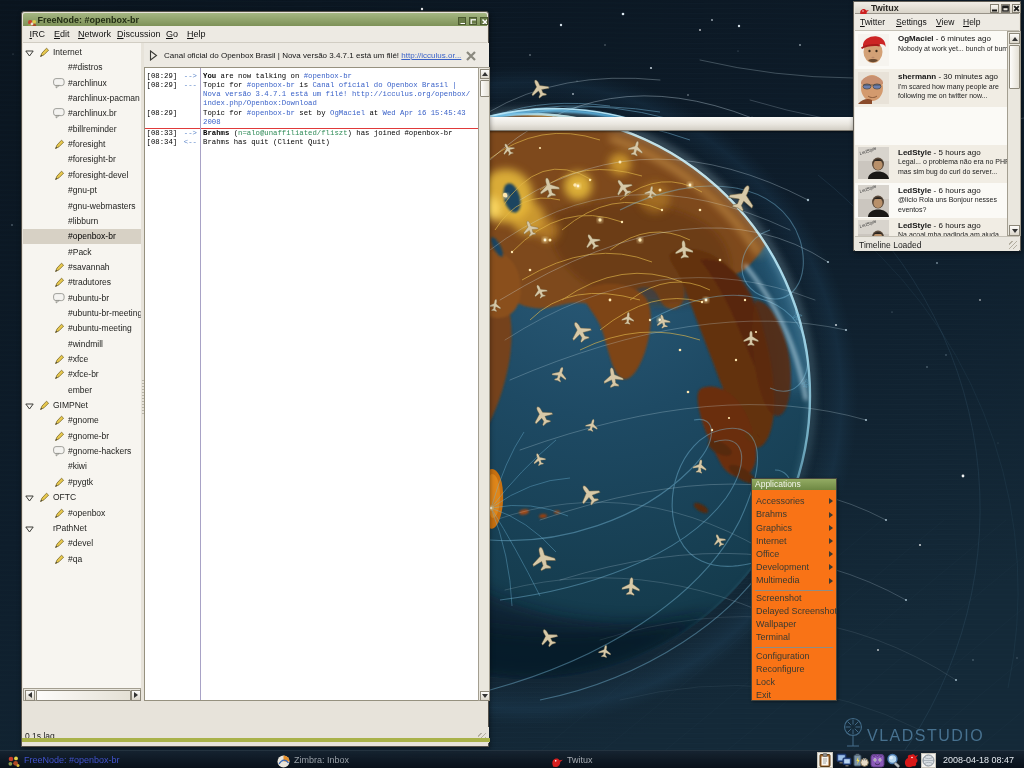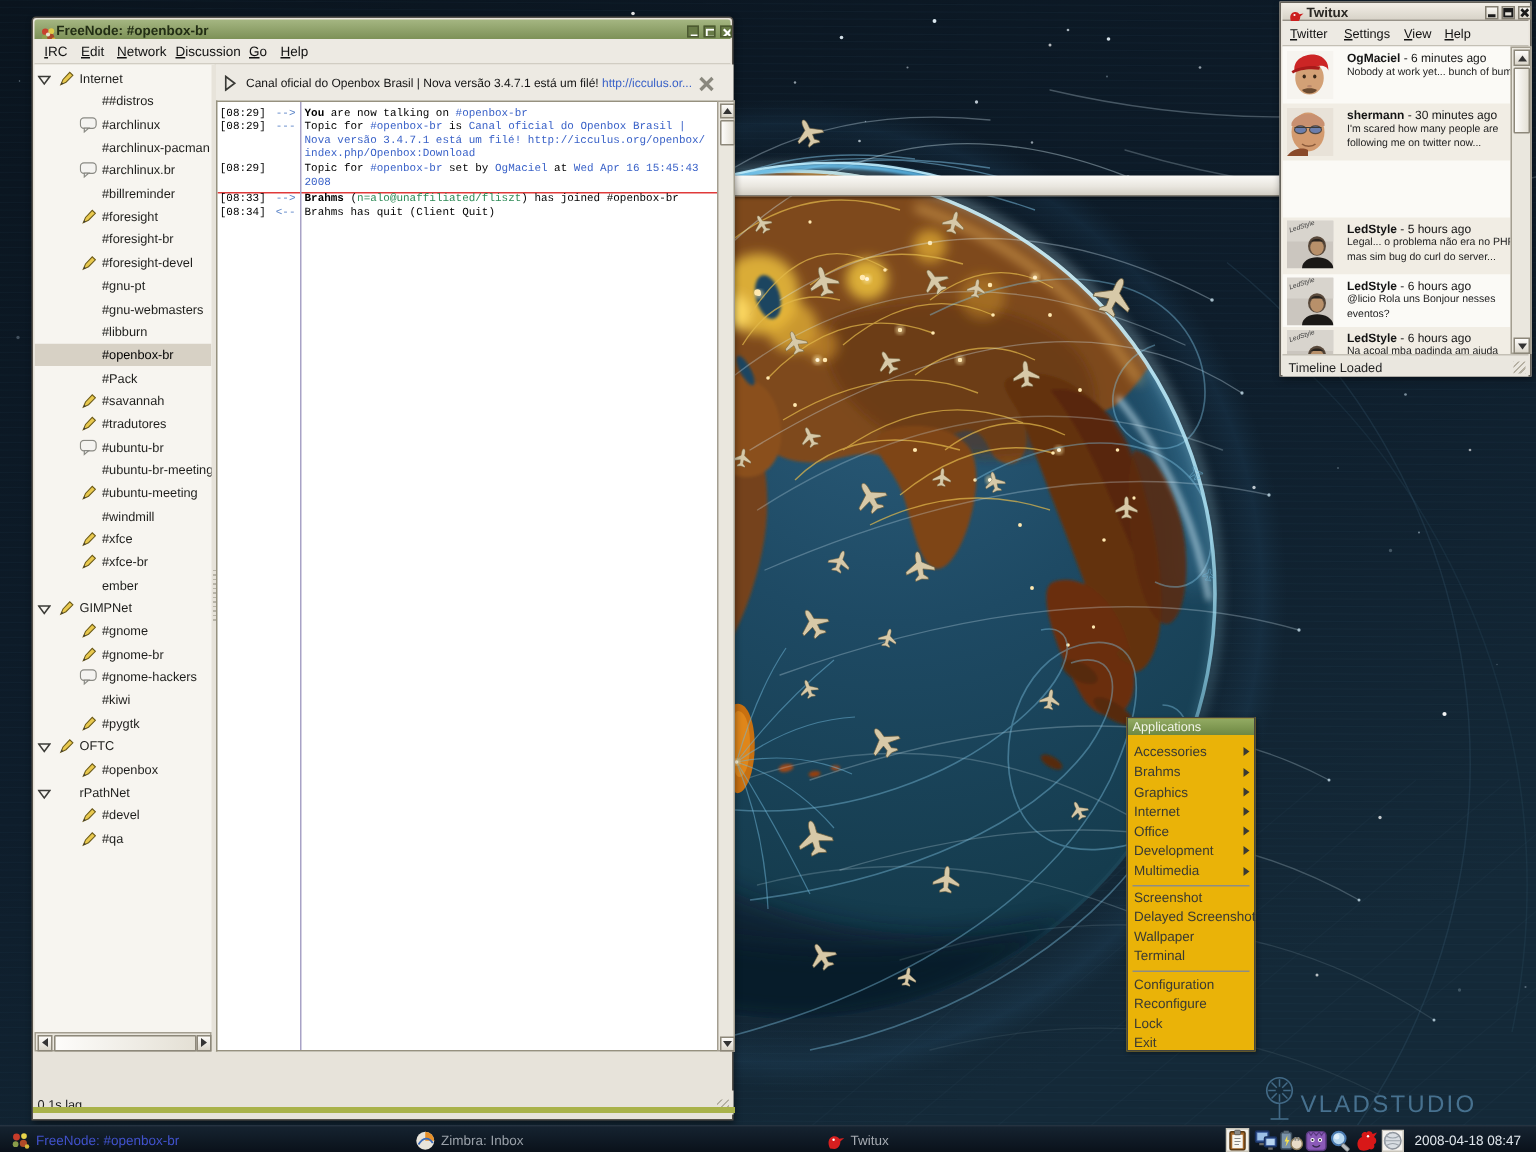--- a/index.html
+++ b/index.html
@@ -40,21 +40,21 @@
 .twbtn{position:absolute;top:2px;width:8.5px;height:8.5px;background:linear-gradient(#f8f6f2,#dcd7cc);border:1px solid #847f72}
 #tw .mbar{position:absolute;left:1px;top:12px;width:164px;height:17px;background:#edeae3;border-bottom:1px solid #c4c0b5}
 #tw .mit{font-size:8.5px}
 #tw .list{position:absolute;left:1px;top:29px;width:152px;height:205px;background:#fbfaf6;overflow:hidden}
 .trow{position:absolute;left:0;width:152px}
 .tn{position:absolute;left:43px;font-size:8px;color:#141414;white-space:nowrap}
 .tx{position:absolute;left:43px;font-size:7px;color:#222;white-space:nowrap}
 .av{position:absolute;left:3px;width:31px;height:32px}
 #tw .stat{position:absolute;left:1px;top:234px;width:164px;height:15px;background:#eae7df;border-top:1px solid #c4c0b5;font-size:8.5px;color:#222}
 
-#ob{position:absolute;left:751px;top:478px;width:86px;height:223px;background:#eab308;border:1px solid #46463e;box-shadow:1px 1px 3px rgba(0,0,0,.4)}
+#ob{position:absolute;left:751px;top:478px;width:86px;height:223px;background:#f97316;border:1px solid #46463e;box-shadow:1px 1px 3px rgba(0,0,0,.4)}
 #ob .hd{position:absolute;left:0;top:0;width:84px;height:11px;background:linear-gradient(#93ab63,#6e8843);color:#f2f5e8;font-size:8.5px;padding-left:3px}
 .obi{position:absolute;left:4px;font-size:9px;color:#3a3a32;white-space:nowrap}
 .obarr{position:absolute;right:3px;width:0;height:0;border-left:4px solid #3a3a32;border-top:3px solid transparent;border-bottom:3px solid transparent}
 .obsep{position:absolute;left:3px;width:78px;height:1px;background:#8d8d85}
 
 #task{position:absolute;left:0;top:750px;width:1024px;height:18px;background:linear-gradient(rgba(22,35,48,.95),rgba(9,16,25,.96));border-top:1px solid rgba(120,150,175,.25)}
 .tkt{position:absolute;top:3.5px;font-size:9px}
 </style></head>
 <body>
 <div id="desk">
@@ -685,21 +685,21 @@
         </span>
         <span style="position:absolute;left:45px;top:2px">#qa</span>
       </div>
 <div class="split">
         <div style="position:absolute;left:1px;top:337px;width:4px;height:34px;background:repeating-linear-gradient(#b8b4a8 0 1px,transparent 1px 3px)"></div>
       </div>
 <div class="topicbar">
  <svg width="9" height="11" viewBox="0 0 9 11" style="position:absolute;left:5px;top:7px">
           <path d="M1.5 1 L7.5 5.5 L1.5 10 Z" fill="none" stroke="#3a3a36" stroke-width="1.1"></path>
         </svg>
- <span style="position:absolute;left:20px;top:8px;font-size:8px;color:#141414;white-space:nowrap">Canal oficial do Openbox Brasil | Nova versão 3.4.7.1 está um filé! <span style="color:#3a62c8;">http://icculus.or...</span></span>
+ <span style="position:absolute;left:20px;top:8px;font-size:8px;color:#141414;white-space:nowrap">Canal oficial do Openbox Brasil | Nova versão 3.4.7.1 está um filé! <span style="color:#3a62c8;text-decoration:underline">http://icculus.or...</span></span>
  <svg width="12" height="12" viewBox="0 0 12 12" style="position:absolute;left:321px;top:7px">
           <path d="M2 2 L10 10 M10 2 L2 10" stroke="#8a887e" stroke-width="2.2"></path>
         </svg>
 </div>
 <div class="chat">
 <div class="cl" style="top:3.7px"><span class="cts">[08:29]</span><span class="car" style="color:#5c85c8">--&gt;</span><span class="cms"><span class="b">You</span> are now talking on <span class="blu">#openbox-br</span></span></div>
 <div class="cl" style="top:12.9px"><span class="cts">[08:29]</span><span class="car" style="color:#5c85c8">---</span><span class="cms">Topic for <span class="blu">#openbox-br</span> is <span class="blu">Canal oficial do Openbox Brasil |</span></span></div>
 <div class="cl" style="top:22.1px"><span class="cms"><span class="blu">Nova versão 3.4.7.1 está um filé! http://icculus.org/openbox/</span></span></div>
 <div class="cl" style="top:31.3px"><span class="cms"><span class="blu">index.php/Openbox:Download</span></span></div>
 <div class="cl" style="top:40.5px"><span class="cts">[08:29]</span><span class="cms">Topic for <span class="blu">#openbox-br</span> set by <span class="blu">OgMaciel</span> at <span class="blu">Wed Apr 16 15:45:43</span></span></div>

